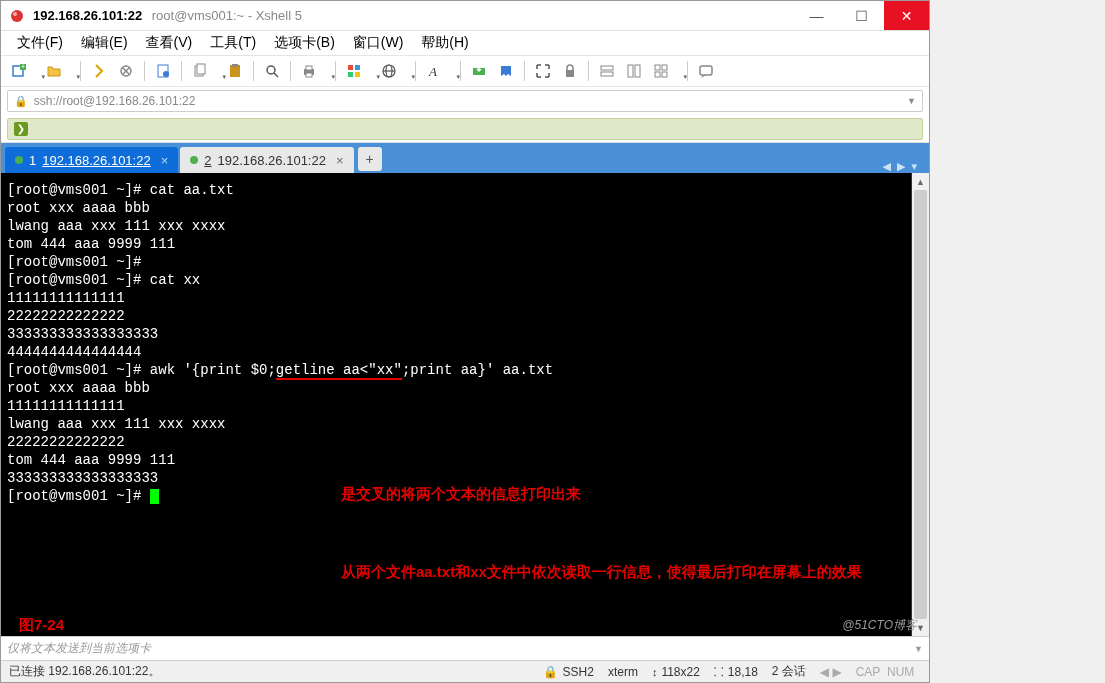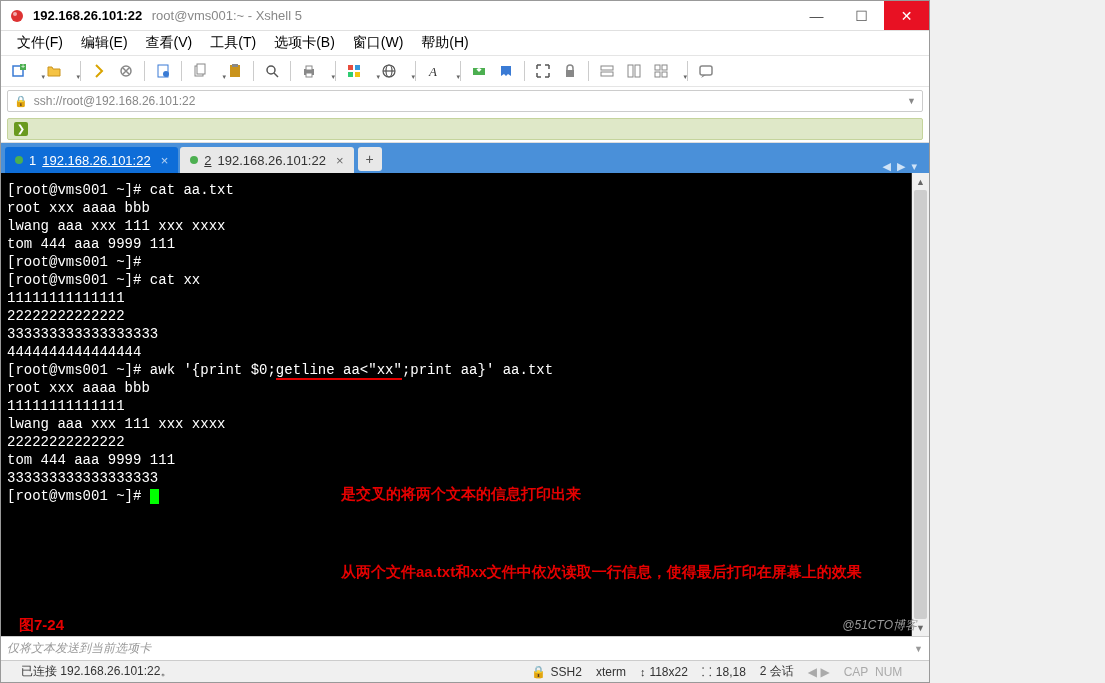--- a/index.html
+++ b/index.html
@@ -58,21 +58,21 @@
     .scrollbar { width: 17px; background: #f0f0f0; display: flex; flex-direction: column; }
     .sb-btn { height: 17px; display: flex; align-items: center; justify-content: center; background: #f0f0f0; color: #666; font-size: 9px; }
     .sb-track { flex: 1; background: #f0f0f0; position: relative; }
     .sb-thumb { position: absolute; left: 2px; right: 2px; top: 0; height: 100%; background: #cdcdcd; border-radius: 2px; }
     .watermark { position: absolute; right: 12px; bottom: 2px; color: #9c9c9c; font-size: 12px; font-style: italic; z-index: 5; }
     
     .footer-input { height: 24px; border-top: 1px solid #ccc; background: #fff; display: flex; align-items: center; padding: 0 6px; }
     .footer-input .txt { color: #999; font-size: 12px; font-style: italic; }
     .footer-input .drop { margin-left: auto; color: #999; font-size: 9px; }
     
-    .statusbar { height: 22px; background: #f0f0f0; border-top: 1px solid #ccc; display: flex; align-items: center; padding: 0 20px; font-size: 12px; gap: 14px; }
+    .statusbar { height: 22px; background: #f0f0f0; border-top: 1px solid #ccc; display: flex; align-items: center; padding: 0 8px; font-size: 12px; gap: 14px; }
     .statusbar .left { flex: 1; }
     .status-seg { display: flex; align-items: center; gap: 4px; color: #333; }
     .status-seg .updown::before { content: "↕"; font-size: 11px; }
   </style>
 </head>
 <body>
 
 <div class="window">
 
   <div class="titlebar">

